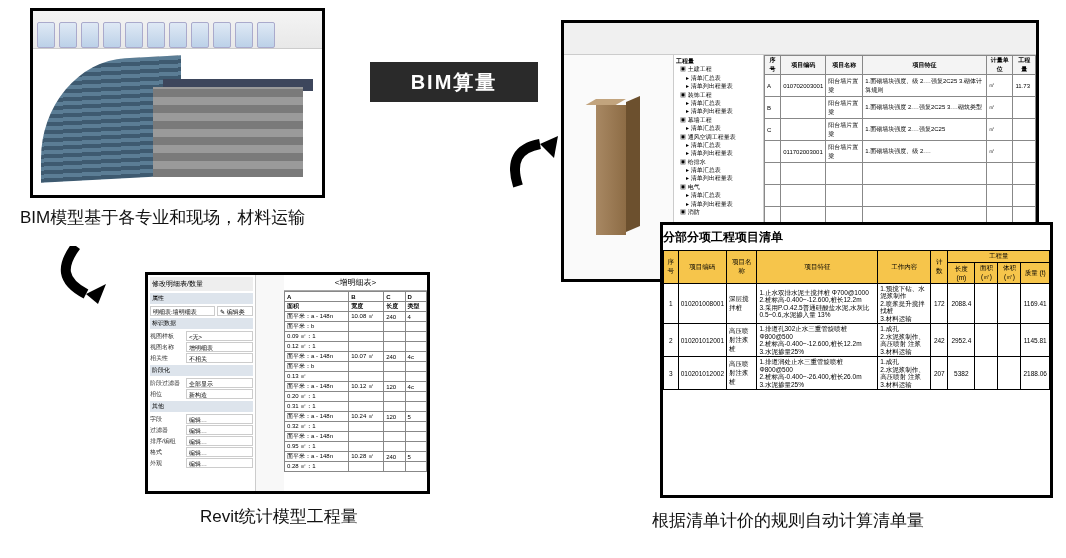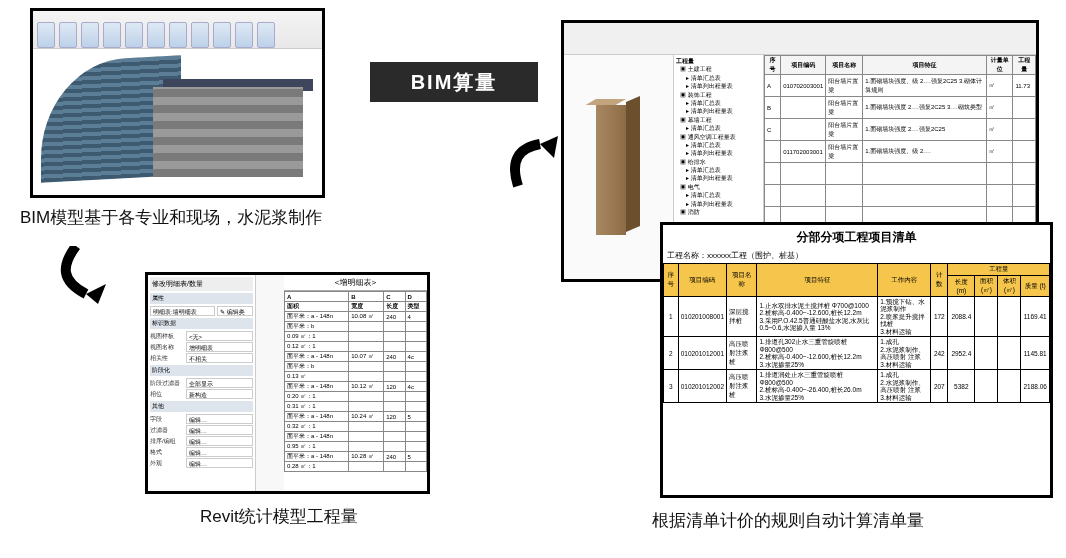--- a/index.html
+++ b/index.html
@@ -54,21 +54,21 @@
   .p3 .tree{width:90px;background:#fff;border-right:1px solid #ccc;font-size:6px;padding:2px;line-height:1.4;overflow:hidden;}
   .p3 .tree .node{margin-left:4px;}
   .p3 .tree .sub{margin-left:10px;}
   .p3 .grid{flex:1;background:#fff;}
   .p3 .grid table{width:100%;border-collapse:collapse;font-size:6px;}
   .p3 .grid th,.p3 .grid td{border:1px solid #888;padding:0 2px;height:22px;vertical-align:middle;}
   .p3 .grid th{height:14px;background:#f4f4f4;}
 
   
   .p4{left:660px;top:222px;width:393px;height:276px;background:#fff;}
-  .p4 .title{font-size:12px;font-weight:bold;text-align:center;padding:4px 0;}
+  .p4 .title{font-size:12px;font-weight:bold;padding:4px 0;}
   .p4 .subtitle{font-size:8px;padding:0 4px 2px;}
   .p4 table{width:100%;border-collapse:collapse;font-size:6.5px;}
   .p4 th,.p4 td{border:1px solid #000;padding:1px 2px;vertical-align:middle;}
   .p4 thead th{background:#f6c54b;font-weight:normal;text-align:center;}
   .p4 td{height:auto;}
   .p4 .multi{white-space:pre-line;line-height:1.15;}
   .p4 tbody td{text-align:center;}
   .p4 tbody td.left{text-align:left;}
 
 </style>
@@ -88,21 +88,21 @@
     <div class="ribicon"></div>
     <div class="ribicon"></div>
     <div class="ribicon"></div>
   </div>
   <div class="canvas">
     <div class="bldg"></div>
     <div class="roof"></div>
     <div class="bldg2"></div>
   </div>
 </div>
-<div class="caption cap1">BIM模型基于各专业和现场，水泥浆制作</div>
+<div class="caption cap1">BIM模型基于各专业和现场，材料运输</div>
 
 <div class="center-label">BIM算量</div>
 
 <div class="arrow" style="left:56px;top:246px;">
   <svg width="80" height="60">
       <path d="M20 0 C 5 20, 5 35, 30 48" stroke="#000" stroke-width="10" fill="none"></path>
       <polygon points="30,48 50,38 42,58" fill="#000"></polygon>
     </svg>
 </div>
 
@@ -394,21 +394,20 @@
               <td class="multi"></td>
             </tr>
           </tbody>
       </table>
     </div>
   </div>
 </div>
 
 <div class="panel p4">
   <div class="title">分部分项工程项目清单</div>
-  <div class="subtitle">工程名称：xxxxxx工程（围护、桩基）</div>
   <table>
     <thead>
       <tr>
         <th rowspan="2">序号</th>
         <th rowspan="2">项目编码</th>
         <th rowspan="2">项目名称</th>
         <th rowspan="2">项目特征</th>
         <th rowspan="2">工作内容</th>
         <th rowspan="2">计数</th>
         <th colspan="4">工程量</th>

